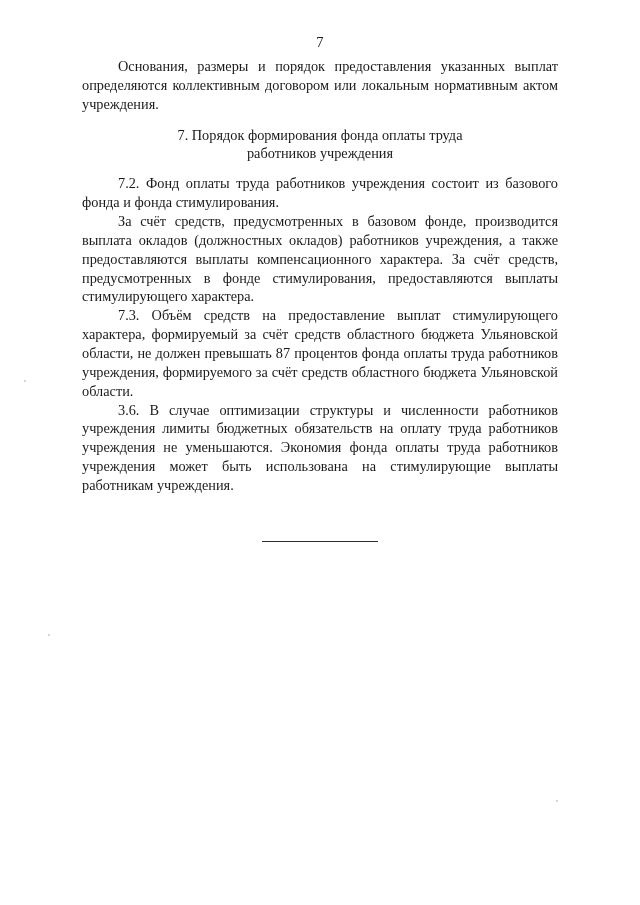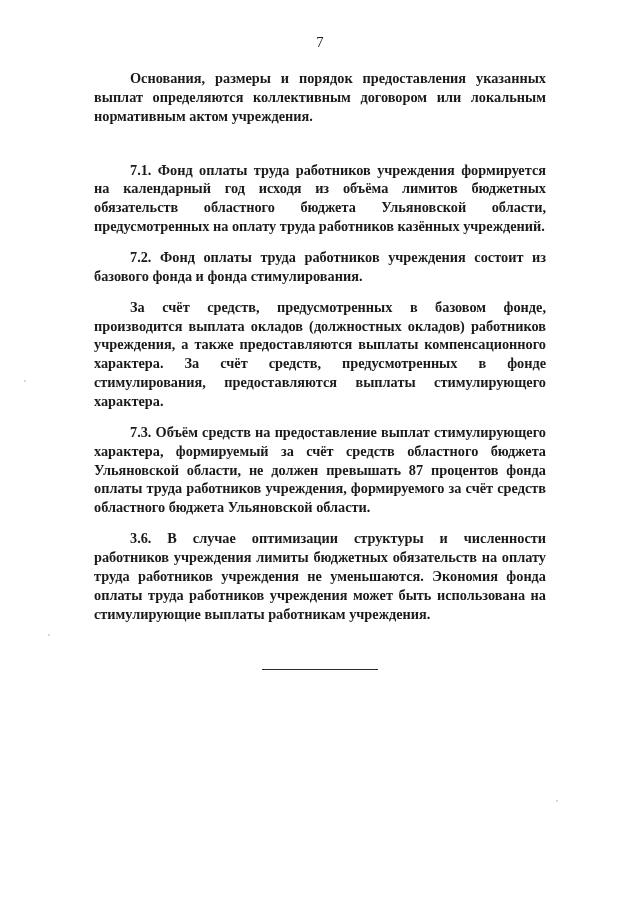--- a/index.html
+++ b/index.html
@@ -27,27 +27,26 @@
     font-size: 14.5px;
     margin: 0;
     padding-top: 34px;
     padding-bottom: 6px;
     letter-spacing: 0.2px;
   }
   .content {
     padding: 0 82px 0 82px;
   }
   p.body-par {
-    margin: 12px;
+    margin: 0;
     font-size: 14.3px;
     line-height: 1.32;
     text-align: justify;
     text-indent: 36px;
     hyphens: none;
-    font-weight: bold;
   }
   .heading {
     margin: 12px 0 0 0;
     text-align: center;
     font-size: 14.3px;
     line-height: 1.32;
   }
   .heading .line2 {
     display: block;
   }
@@ -76,24 +75,27 @@
 <body>
 
 <div class="page">
 
   <div class="page-number">7</div>
 
   <div class="content">
 
     <p class="body-par">Основания, размеры и порядок предоставления указанных выплат определяются коллективным договором или локальным нормативным актом учреждения.</p>
 
+    <div class="heading">
+      <span>7. Порядок формирования фонда оплаты труда</span>
+      <span class="line2">работников учреждения</span>
+    </div>
 
     <div class="gap-small"></div>
 
-    <p class="body-par">7.1. Фонд оплаты труда работников учреждения формируется на календарный год исходя из объёма лимитов бюджетных обязательств областного бюджета Ульяновской области, предусмотренных на оплату труда работников казённых учреждений.</p>
     <p class="body-par">7.2. Фонд оплаты труда работников учреждения состоит из базового фонда и фонда стимулирования.</p>
     <p class="body-par">За счёт средств, предусмотренных в базовом фонде, производится выплата окладов (должностных окладов) работников учреждения, а также предоставляются выплаты компенсационного характера. За счёт средств, предусмотренных в фонде стимулирования, предоставляются выплаты стимулирующего характера.</p>
     <p class="body-par">7.3. Объём средств на предоставление выплат стимулирующего характера, формируемый за счёт средств областного бюджета Ульяновской области, не должен превышать 87 процентов фонда оплаты труда работников учреждения, формируемого за счёт средств областного бюджета Ульяновской области.</p>
     <p class="body-par">3.6. В случае оптимизации структуры и численности работников учреждения лимиты бюджетных обязательств на оплату труда работников учреждения не уменьшаются. Экономия фонда оплаты труда работников учреждения может быть использована на стимулирующие выплаты работникам учреждения.</p>
 
     <div class="divider-wrap">
       <div class="divider"></div>
     </div>
 
   </div>

